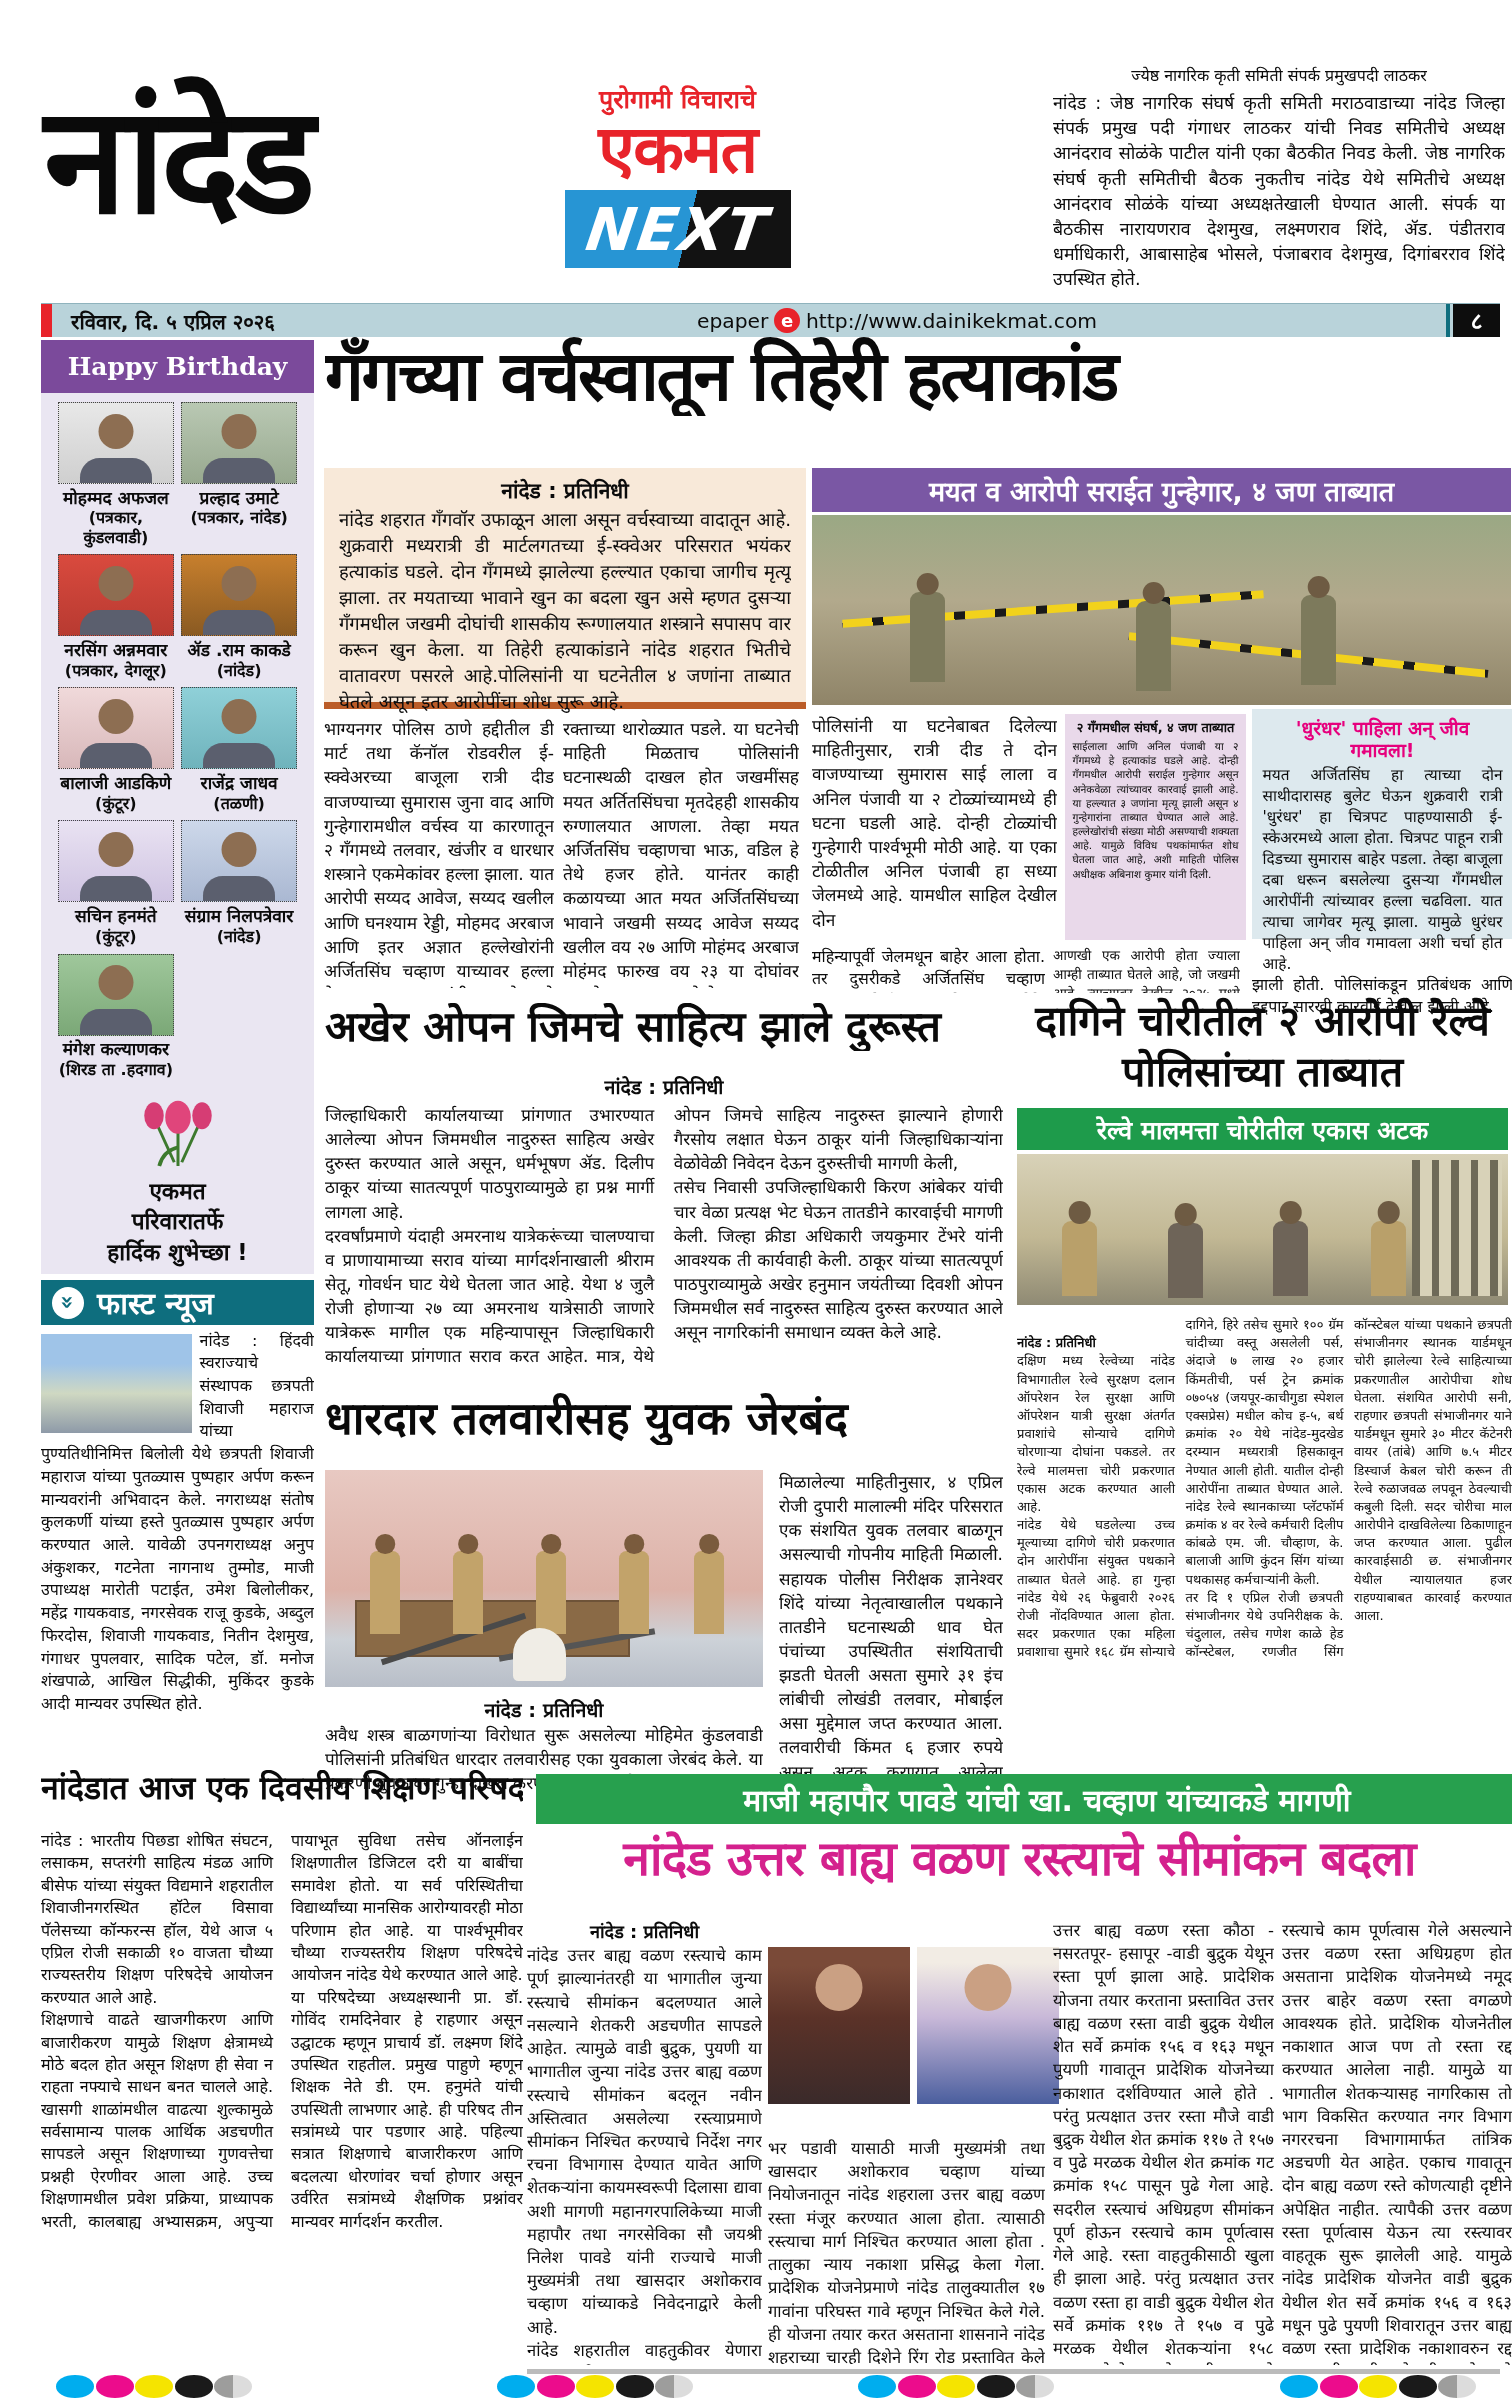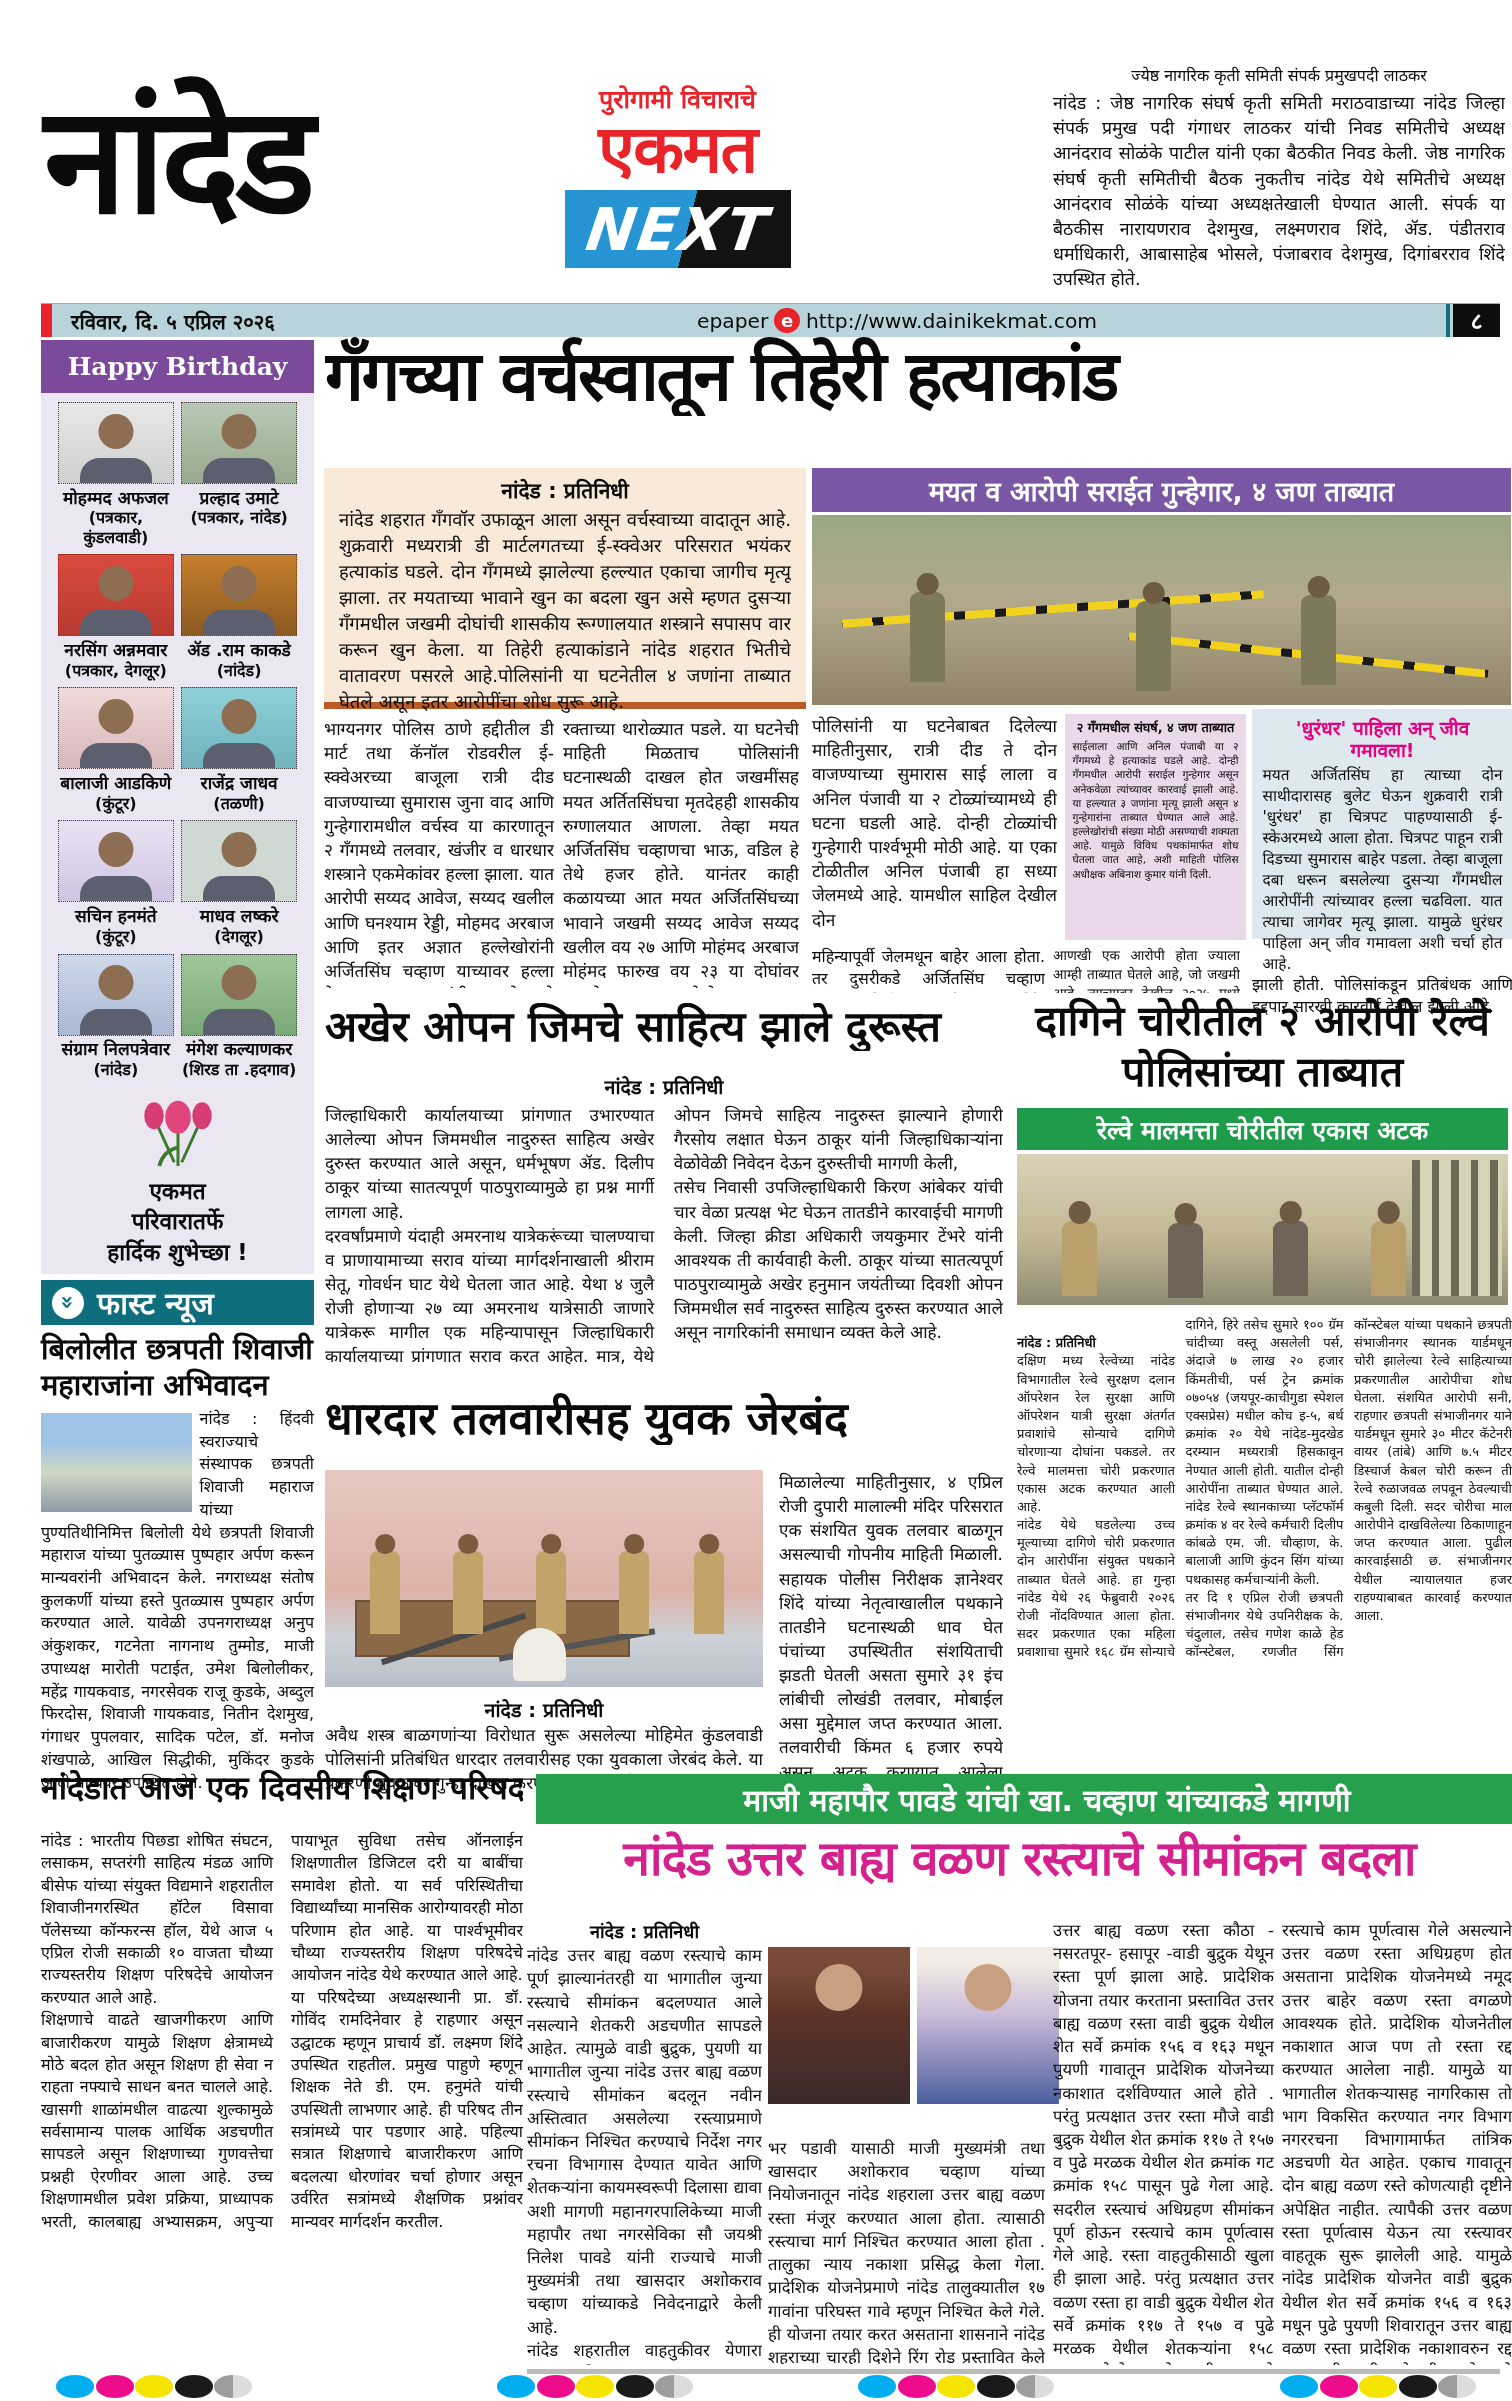--- a/index.html
+++ b/index.html
@@ -224,25 +224,20 @@
         <div class="thumb t6"></div>
         <div class="bname">राजेंद्र जाधव</div>
         <div class="bplace">(तळणी)</div>
       </div>
       <div class="bcell">
         <div class="thumb t7"></div>
         <div class="bname">सचिन हनमंते</div>
         <div class="bplace">(कुंटूर)</div>
       </div>
       <div class="bcell">
-        <div class="thumb t8"></div>
-        <div class="bname">माधव लष्करे</div>
-        <div class="bplace">(देगलूर)</div>
-      </div>
-      <div class="bcell">
         <div class="thumb t9"></div>
         <div class="bname">संग्राम निलपत्रेवार</div>
         <div class="bplace">(नांदेड)</div>
       </div>
       <div class="bcell">
         <div class="thumb t10"></div>
         <div class="bname">मंगेश कल्याणकर</div>
         <div class="bplace">(शिरड ता .हदगाव)</div>
       </div>
     </div>
@@ -262,21 +257,20 @@
 हार्दिक शुभेच्छा !</div>
   </div>
 
   <div class="abs fast">
     <div class="fast-h">
       <div class="fn-icon">
           <span>»</span>
         </div>
       <div>फास्ट न्यूज</div>
     </div>
-    <div class="fast-head">बिलोलीत छत्रपती शिवाजी महाराजांना अभिवादन</div>
     <div class="fast-body just">
       <div class="fast-photo"></div>
       <span>नांदेड :  हिंदवी स्वराज्याचे संस्थापक छत्रपती शिवाजी महाराज यांच्या पुण्यतिथीनिमित्त बिलोली येथे छत्रपती शिवाजी महाराज यांच्या पुतळ्यास पुष्पहार अर्पण करून मान्यवरांनी अभिवादन केले. नगराध्यक्ष संतोष कुलकर्णी यांच्या हस्ते पुतळ्यास पुष्पहार अर्पण करण्यात आले. यावेळी उपनगराध्यक्ष अनुप अंकुशकर, गटनेता नागनाथ तुम्मोड, माजी उपाध्यक्ष मारोती पटाईत, उमेश बिलोलीकर, महेंद्र गायकवाड, नगरसेवक राजू कुडके, अब्दुल फिरदोस, शिवाजी गायकवाड, नितीन देशमुख, गंगाधर पुपलवार, सादिक पटेल, डॉ. मनोज शंखपाळे, आखिल सिद्धीकी, मुकिंदर कुडके आदी मान्यवर  उपस्थित होते.</span>
     </div>
   </div>
 
   <div class="abs story-h main-h">गँगच्या वर्चस्वातून तिहेरी हत्याकांड</div>
   <div class="abs lead-box">
     <div class="lead-by">नांदेड : प्रतिनिधी</div>
     <div class="lead-tx just">नांदेड शहरात गँगवॉर उफाळून आला असून वर्चस्वाच्या वादातून आहे. शुक्रवारी मध्यरात्री डी मार्टलगतच्या ई-स्क्वेअर परिसरात भयंकर हत्याकांड घडले. दोन गँगमध्ये झालेल्या हल्ल्यात एकाचा जागीच मृत्यू झाला. तर मयताच्या भावाने खुन का बदला खुन असे म्हणत दुसऱ्या गँगमधील जखमी दोघांची शासकीय रूग्णालयात शस्त्राने सपासप वार करून खुन केला. या तिहेरी हत्याकांडाने नांदेड शहरात भितीचे वातावरण पसरले आहे.पोलिसांनी या घटनेतील ४ जणांना ताब्यात घेतले असून इतर आरोपींचा शोध सुरू आहे.</div>

